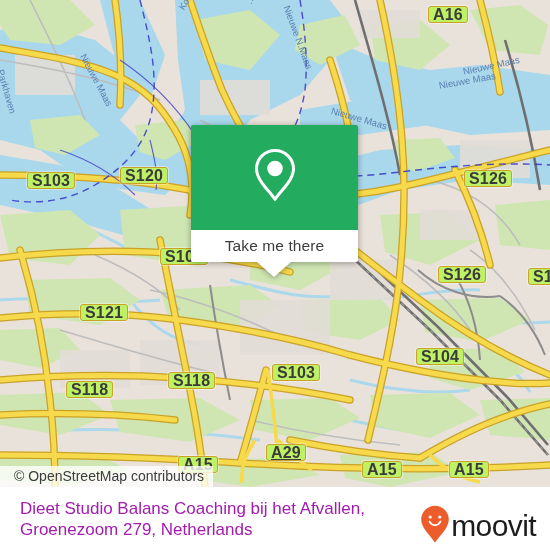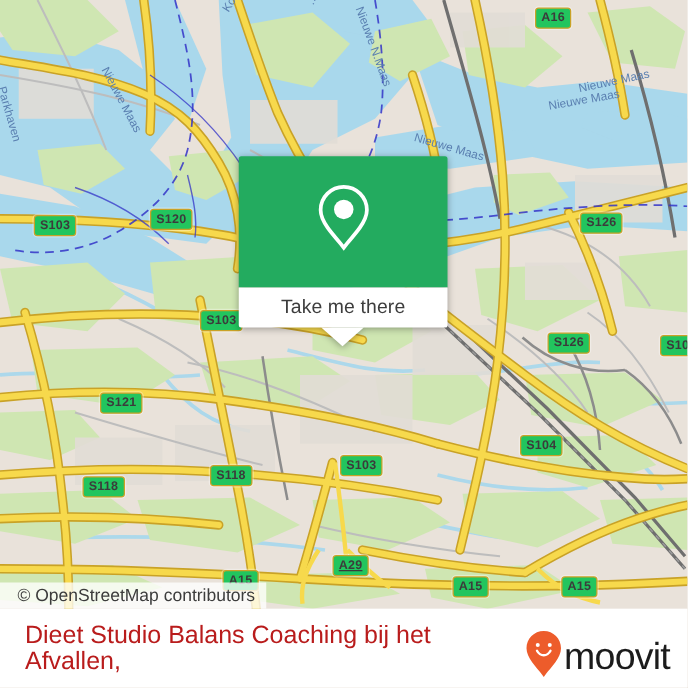--- a/index.html
+++ b/index.html
@@ -13,25 +13,25 @@
   
   .map{
     position:absolute;left:0;top:0;width:550px;height:487px;
     overflow:hidden;background:#e9e2da;
   }
   .map svg{position:absolute;left:0;top:0;}
 
   
   .shield{
     position:absolute;
-    background:#22c55e;
+    background:#bef264;
     border:1.2px solid #c9a227;
     border-radius:3px;
     color:#3b3b3b;
-    font-size:10px;
+    font-size:16px;
     font-weight:bold;
     line-height:13px;
     padding:1px 4px 1px 4px;
     letter-spacing:.2px;
     white-space:nowrap;
     box-shadow:0 0 0 1px rgba(255,255,255,.35);
   }
   .wname{
     position:absolute;
     color:#5a7fb0;
@@ -88,21 +88,21 @@
   .footer-watermark{
     position:absolute;left:0;top:-487px;width:550px;height:550px;
     opacity:.06;
   }
   .footer-inner{
     position:relative;
     display:flex;align-items:center;justify-content:space-between;
     height:63px;padding:0 14px 0 20px;box-sizing:border-box;
   }
   .footer-text{
-    color:#b91c1c;font-size:20px;line-height:21px;
+    color:#a21caf;font-size:17px;line-height:21px;
     max-width:400px;
   }
   .brand{display:flex;align-items:center;gap:1px;margin-top:14px;}
   .brand-word{
     color:#1c1c1c;font-size:30px;line-height:30px;
     letter-spacing:-.6px;font-weight:normal;
   }
 </style>
 </head>
 <body>
@@ -294,21 +294,21 @@
       </div>
 
     <div id="shields">
         <div class="shield" style="left: 428px; top: 6px;">A16</div>
         <div class="shield" style="left: 27px; top: 172px;">S103</div>
         <div class="shield" style="left: 120px; top: 167px; text-align: center;">S120</div>
         <div class="shield" style="left: 464px; top: 170px;">S126</div>
         <div class="shield" style="left: 160px; top: 248px;">S103</div>
         <div class="shield" style="left: 438px; top: 266px;">S126</div>
         <div class="shield" style="left: 528px; top: 268px;">S10</div>
-        <div class="shield" style="left: 80px; top: 314px;">S121</div>
+        <div class="shield" style="left: 80px; top: 304px;">S121</div>
         <div class="shield" style="left: 416px; top: 348px;">S104</div>
         <div class="shield" style="left: 66px; top: 381px;">S118</div>
         <div class="shield" style="left: 168px; top: 372px;">S118</div>
         <div class="shield" style="left: 272px; top: 364px;">S103</div>
         <div class="shield" style="left: 178px; top: 456px;">A15</div>
         <div class="shield" style="left: 266px; top: 444px; text-decoration: underline;">A29</div>
         <div class="shield" style="left: 362px; top: 461px;">A15</div>
         <div class="shield" style="left: 449px; top: 461px;">A15</div>
       </div>
 
@@ -343,20 +343,21 @@
       <g fill="none" stroke="#909090" stroke-width="2.4">
         <path d="M337,243 L430,330 L500,400 L548,455"></path>
         <path d="M250,420 C300,432 350,440 400,445"></path>
         <path d="M470,250 C500,270 520,300 535,330"></path>
       </g>
     </svg>
 
     <div class="footer-inner">
       <div class="footer-text">
         <div>Dieet Studio Balans Coaching bij het Afvallen,</div>
+        <div>Groenezoom 279, Netherlands</div>
       </div>
 
       <div class="brand">
         <span>
           <svg width="30" height="38" viewBox="0 0 30 38">
             <path d="M15 0.8C7.3 0.8 1.2 6.9 1.2 14.6c0 3.6 1.9 7.6 4.5 11.2 2.6 3.6 5.7 6.8 7.7 9.6l1.6 2.2 1.6-2.2c2-2.8 5.1-6 7.7-9.6 2.6-3.6 4.5-7.6 4.5-11.2C28.8 6.9 22.7 0.8 15 0.8z" fill="#ed5c2b"></path>
             <circle cx="10.2" cy="12" r="1.6" fill="#ffffff"></circle>
             <circle cx="19.8" cy="12" r="1.6" fill="#ffffff"></circle>
             <path d="M9.6 16.6c1.3 2.4 3.2 3.6 5.4 3.6s4.1-1.2 5.4-3.6" stroke="#ffffff" stroke-width="1.9" fill="none" stroke-linecap="round"></path>
           </svg>

